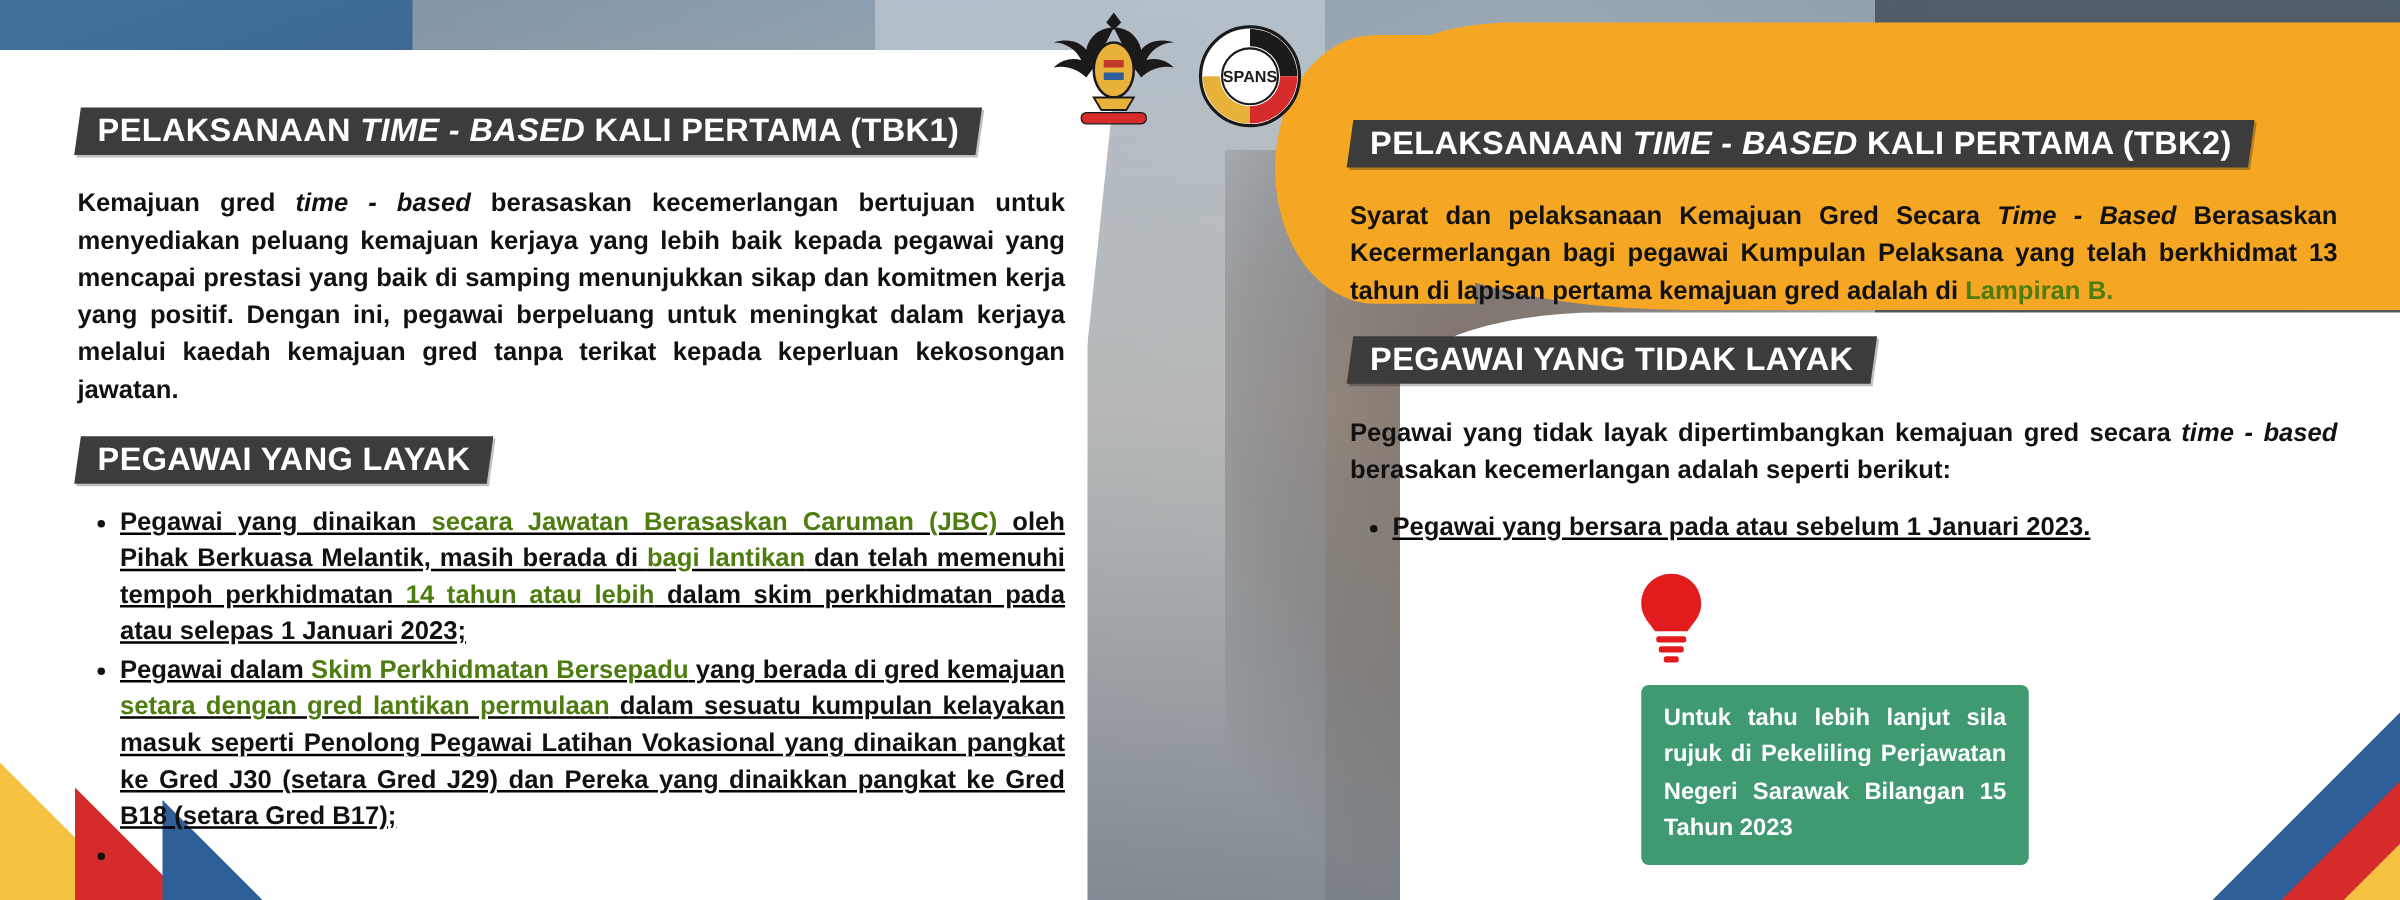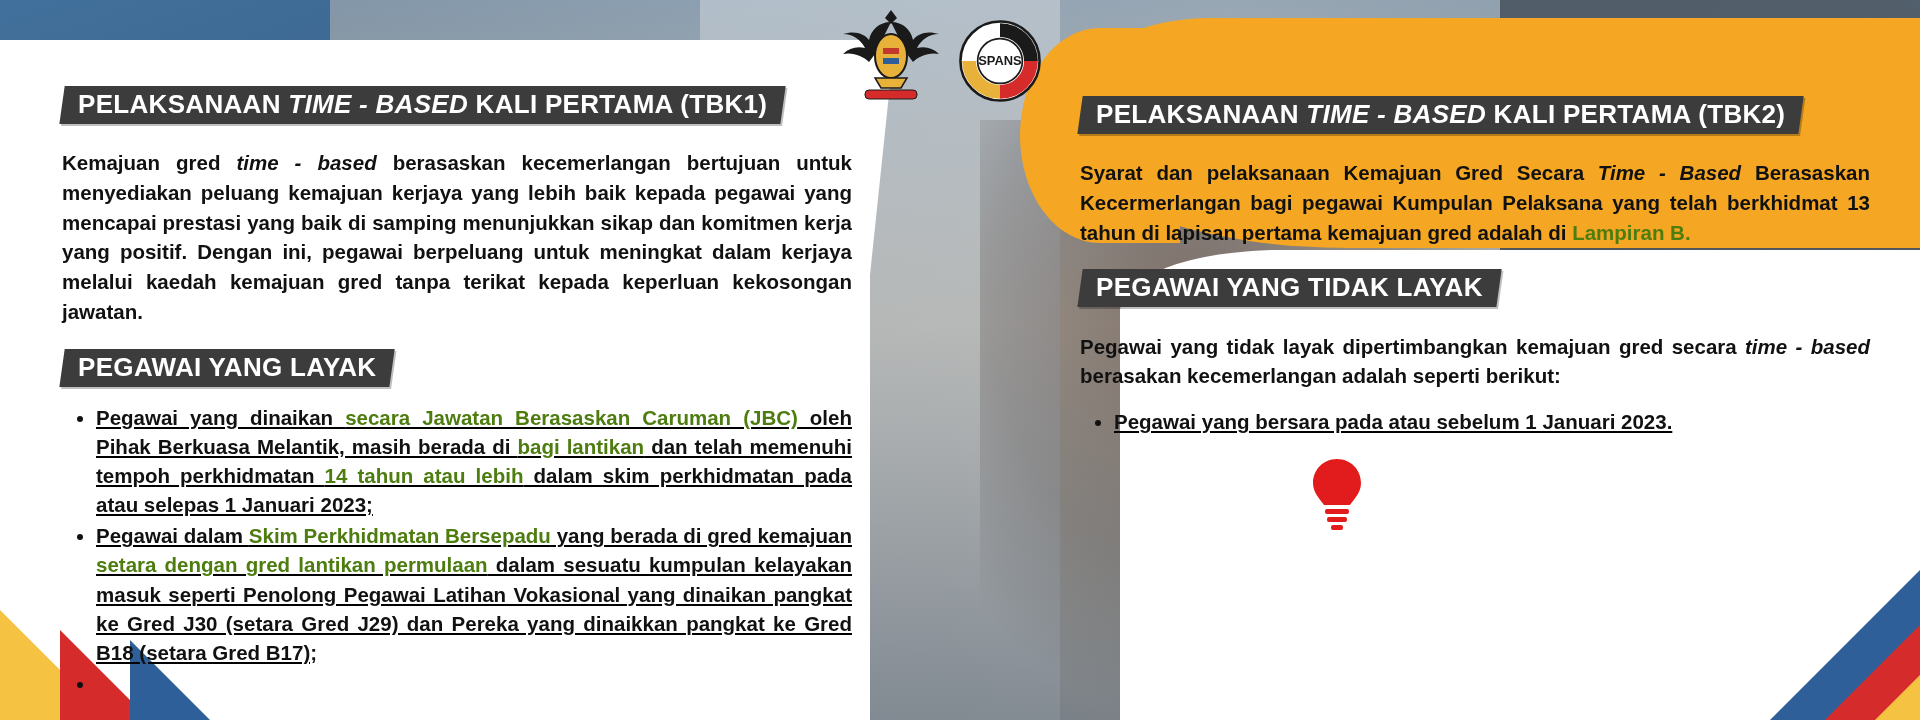--- a/index.html
+++ b/index.html
@@ -276,14 +276,17 @@
     </ul>
   </div>
 
   <svg class="bulb" viewBox="0 0 64 78">
     <path d="M32 4 C18 4 8 15 8 28 C8 38 15 44 19 50 L45 50 C49 44 56 38 56 28 C56 15 46 4 32 4 Z" fill="#e21c1c"></path>
     <rect x="20" y="54" width="24" height="5" rx="2" fill="#e21c1c"></rect>
     <rect x="22" y="62" width="20" height="5" rx="2" fill="#e21c1c"></rect>
     <rect x="26" y="70" width="12" height="5" rx="2" fill="#e21c1c"></rect>
   </svg>
 
+  <div class="callout">
+    <span>Untuk tahu lebih lanjut sila rujuk di Pekeliling Perjawatan Negeri Sarawak Bilangan 15 Tahun 2023</span>
+  </div>
 
 </div>
 
 </body></html>

